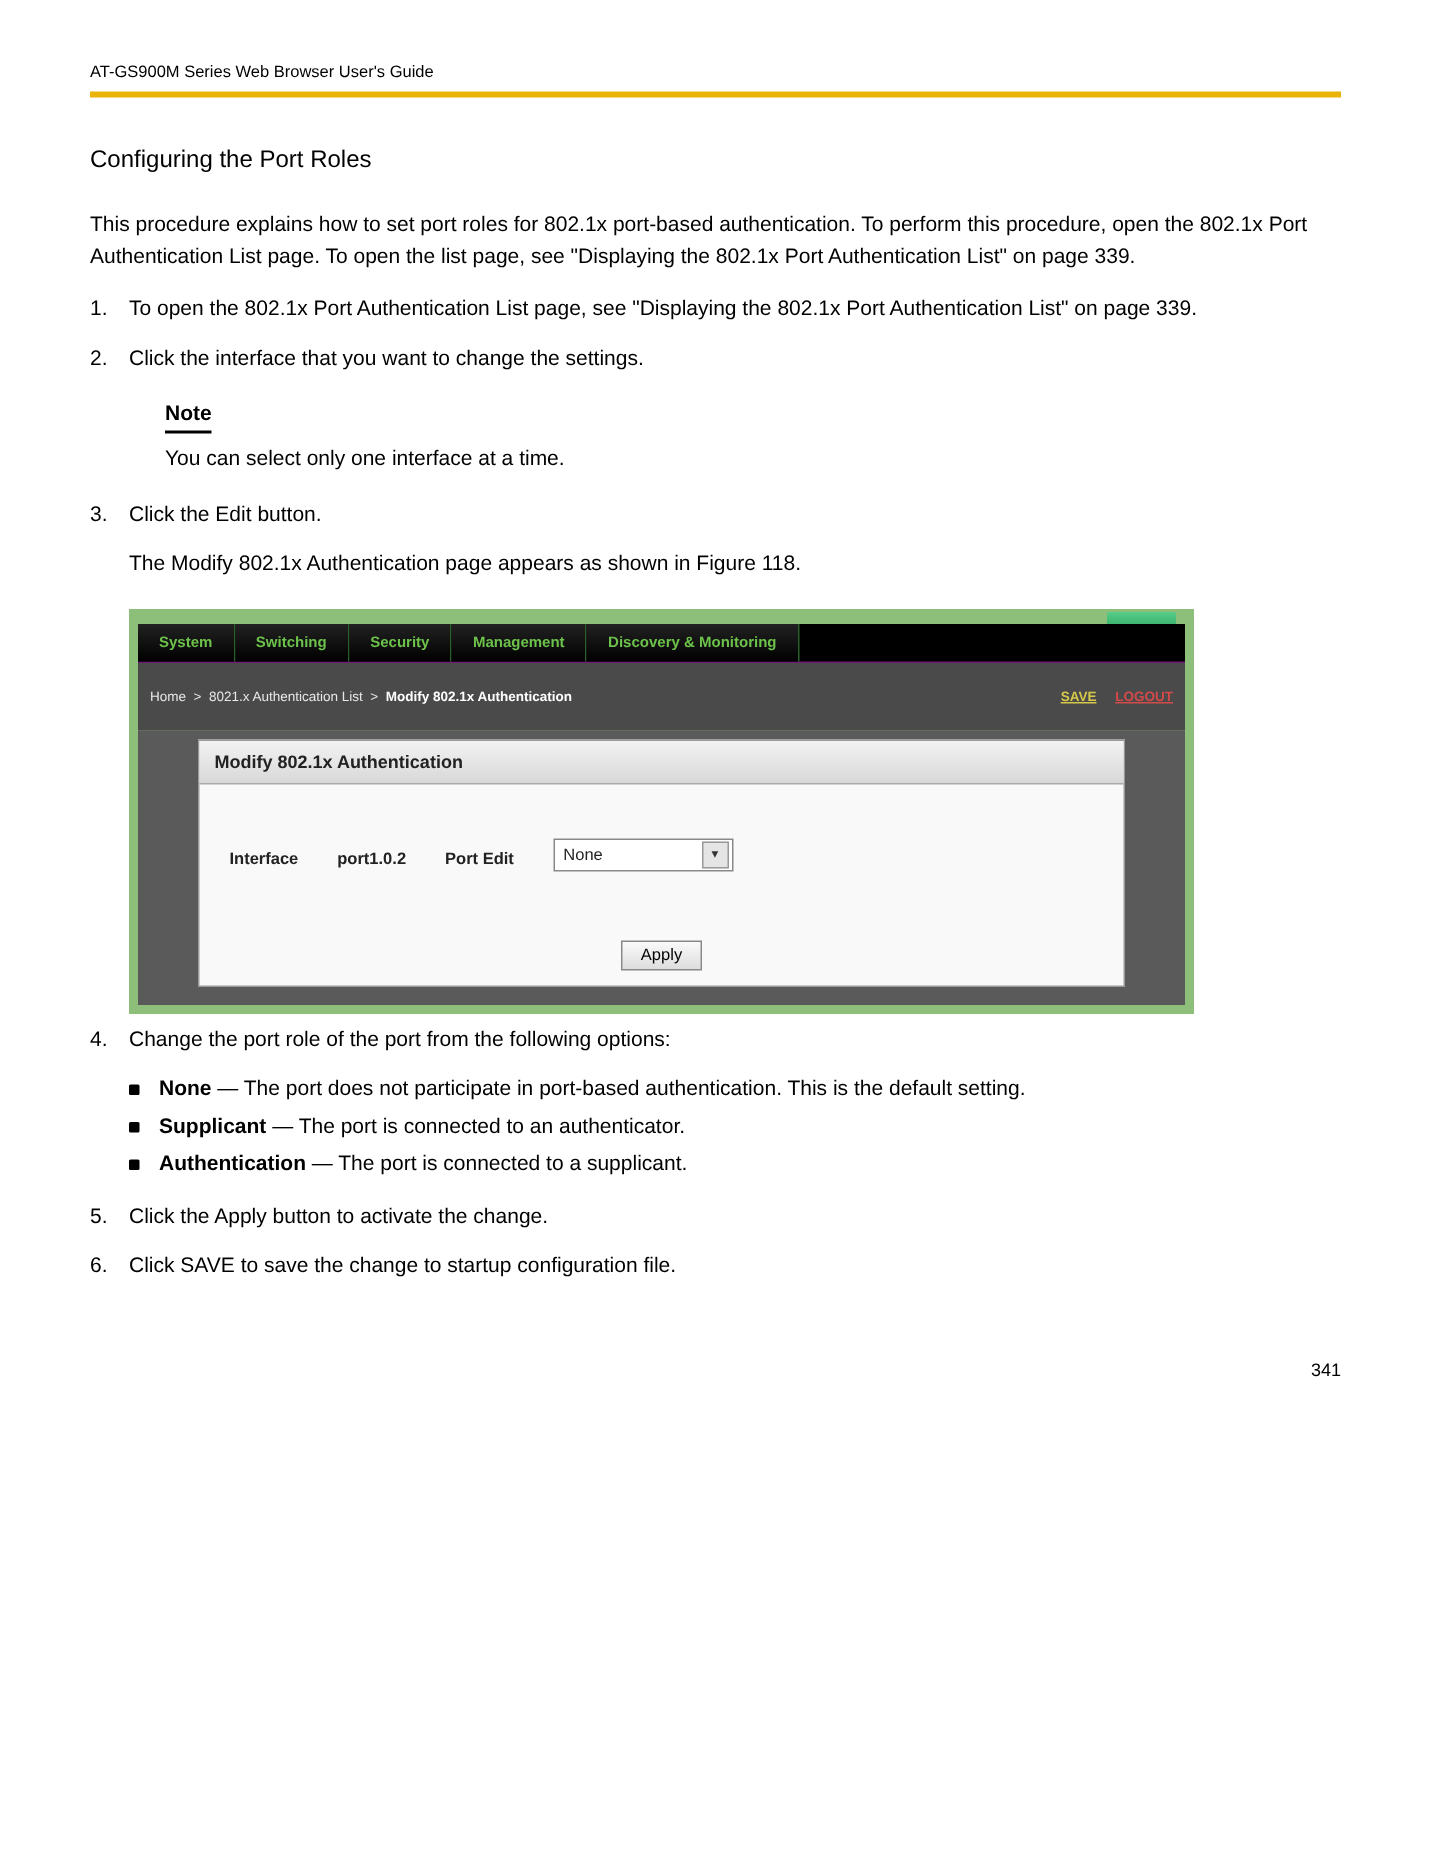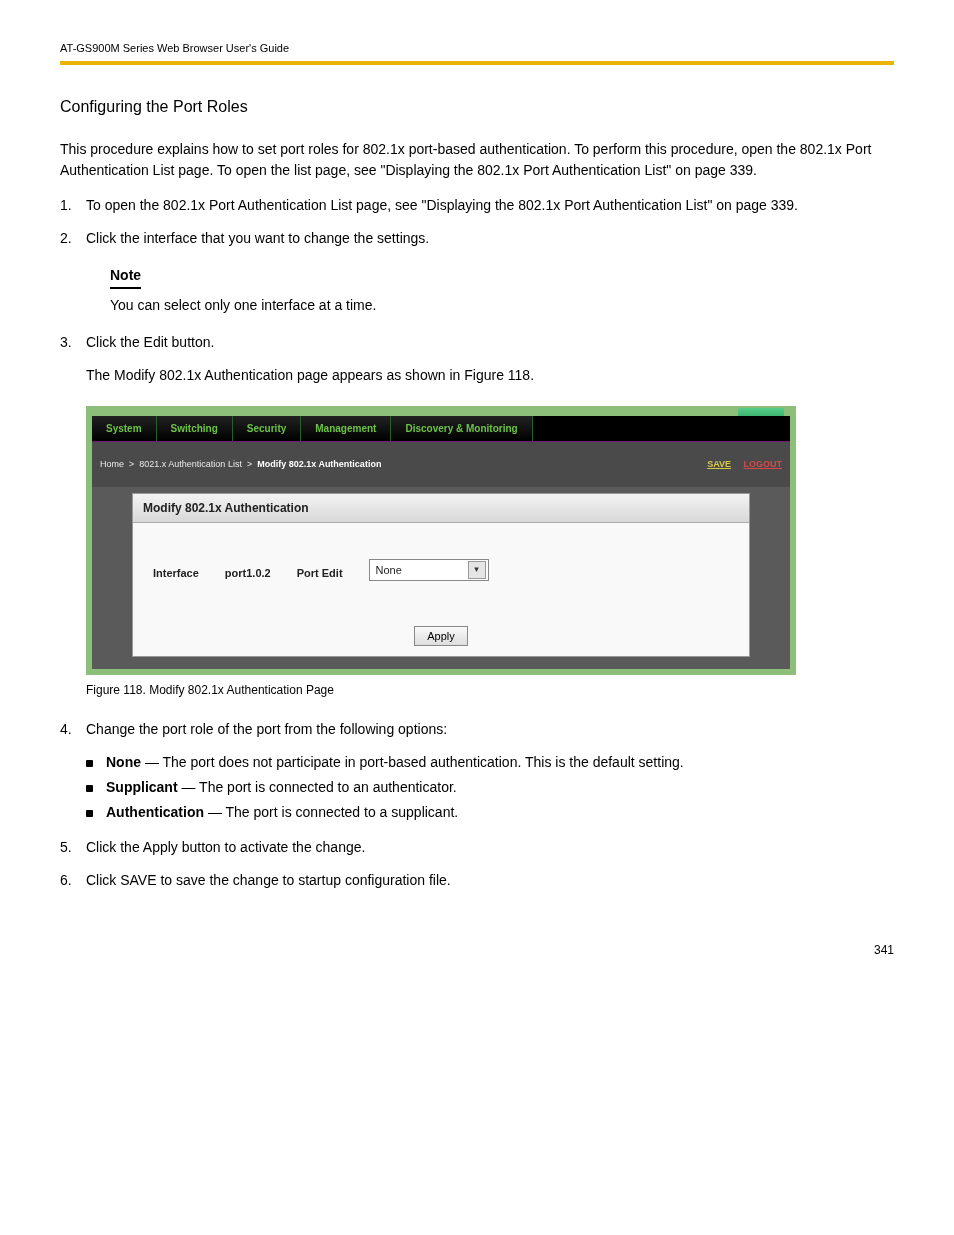--- a/index.html
+++ b/index.html
@@ -291,21 +291,20 @@
             </span>
           </div>
           <div class="apply-row">
             <button class="apply-btn">Apply</button>
           </div>
         </div>
       </div>
     </div>
   </div>
 
-  <div class="figure-caption">Figure 118. Modify 802.1x Authentication Page</div>
 
   <div class="step">
     <div class="step-num">4.</div>
     <div class="step-text">Change the port role of the port from the following options:</div>
   </div>
 
   <div class="bullet">
     <div class="bullet-mark"></div>
     <div class="bullet-body">
       <b>None</b><span> — The port does not participate in port-based authentication. This is the default setting.</span>

